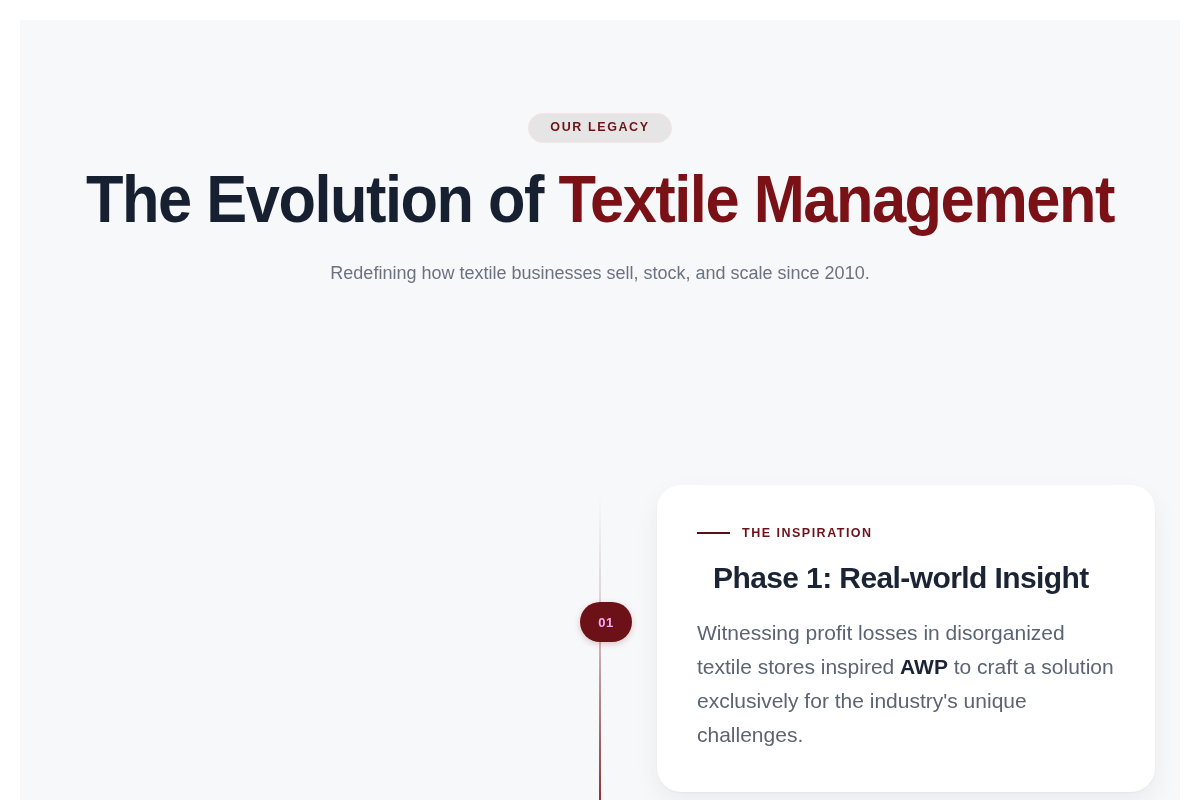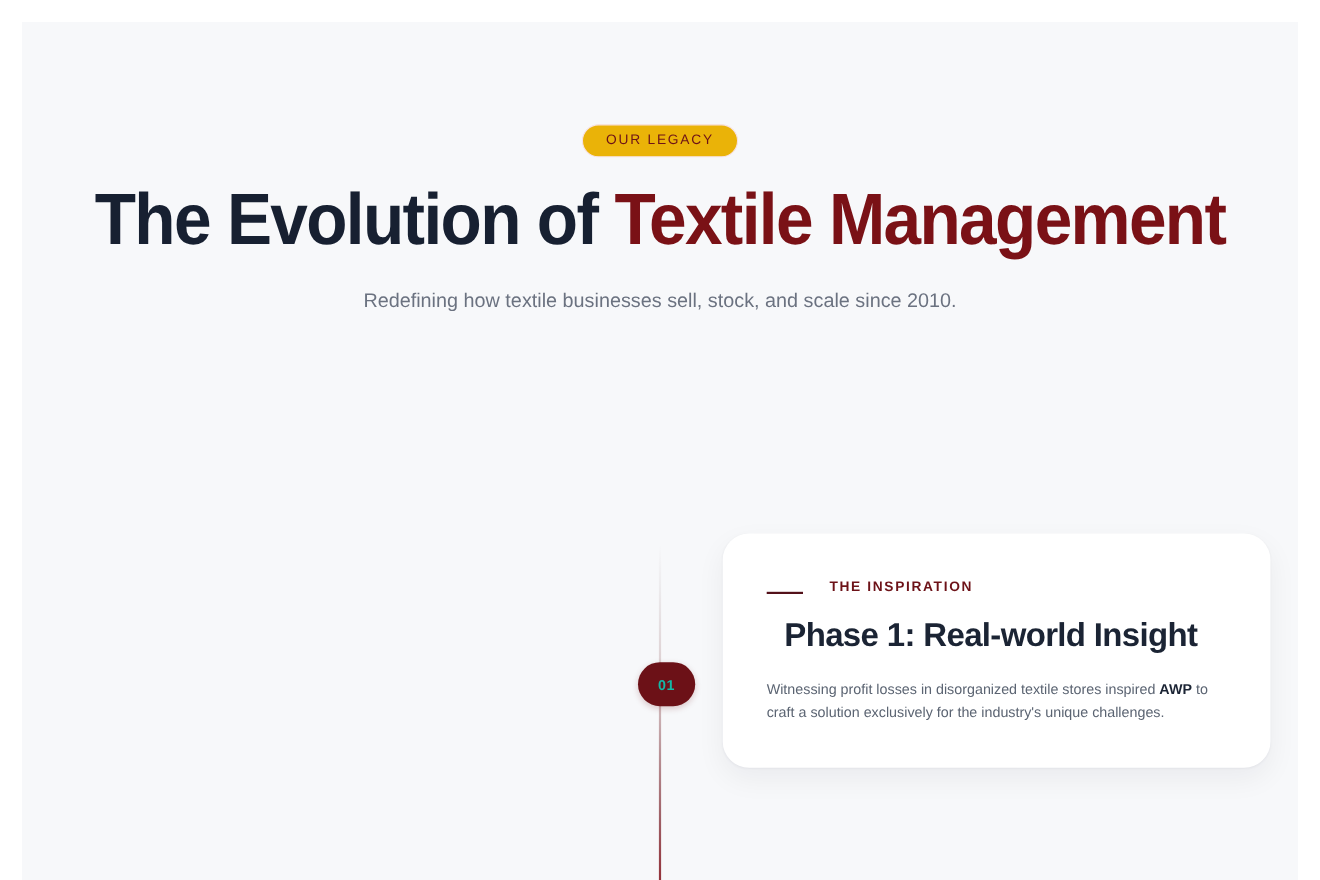--- a/index.html
+++ b/index.html
@@ -27,26 +27,26 @@
   }
 
   
   .hero {
     padding-top: 93px;
     text-align: center;
   }
 
   .eyebrow-pill {
     display: inline-block;
-    background: #eab308;
+    background: #e5e5e5;
     border: 1px solid #f7e2e4;
     border-radius: 999px;
     padding: 7px 21px 8px;
     font-size: 12.5px;
-    font-weight: 400;
+    font-weight: 700;
     letter-spacing: 1.6px;
     color: #6d1218;
     line-height: 1;
   }
 
   .hero-title {
     margin: 23px 0 0;
     font-size: 66px;
     line-height: 1.02;
     font-weight: 700;
@@ -93,21 +93,21 @@
   }
 
   .timeline-node {
     position: absolute;
     left: 560px;
     top: 127px;
     width: 52px;
     height: 40px;
     border-radius: 20px;
     background: #6c1117;
-    color: #14b8a6;
+    color: #f0abfc;
     font-size: 13px;
     font-weight: 700;
     letter-spacing: 0.6px;
     display: flex;
     align-items: center;
     justify-content: center;
     box-shadow: 0 2px 6px rgba(108,17,23,0.22);
   }
 
   
@@ -119,22 +119,22 @@
     background: #ffffff;
     border-radius: 24px;
     padding: 42px 40px 40px;
     box-sizing: border-box;
     box-shadow: 0 1px 2px rgba(16,24,40,0.04),
                 0 10px 26px rgba(16,24,40,0.055);
   }
 
   .card-kicker {
     display: flex;
-    align-items: flex-end;
-    gap: 24px;
+    align-items: center;
+    gap: 12px;
     margin-bottom: 20px;
   }
   .kicker-rule {
     width: 33px;
     height: 2px;
     background: #53111a;
     flex: 0 0 auto;
   }
   .kicker-text {
     font-size: 12.5px;
@@ -148,21 +148,21 @@
     margin: 16px;
     font-size: 30px;
     line-height: 1.2;
     font-weight: 700;
     letter-spacing: -0.6px;
     color: #1b2434;
   }
 
   .card-body {
     margin: 20px 0 0;
-    font-size: 13px;
+    font-size: 21px;
     line-height: 1.62;
     color: #5b6472;
     font-weight: 400;
   }
   .card-body b {
     color: #1b2434;
     font-weight: 700;
   }
 </style>
 </head>

